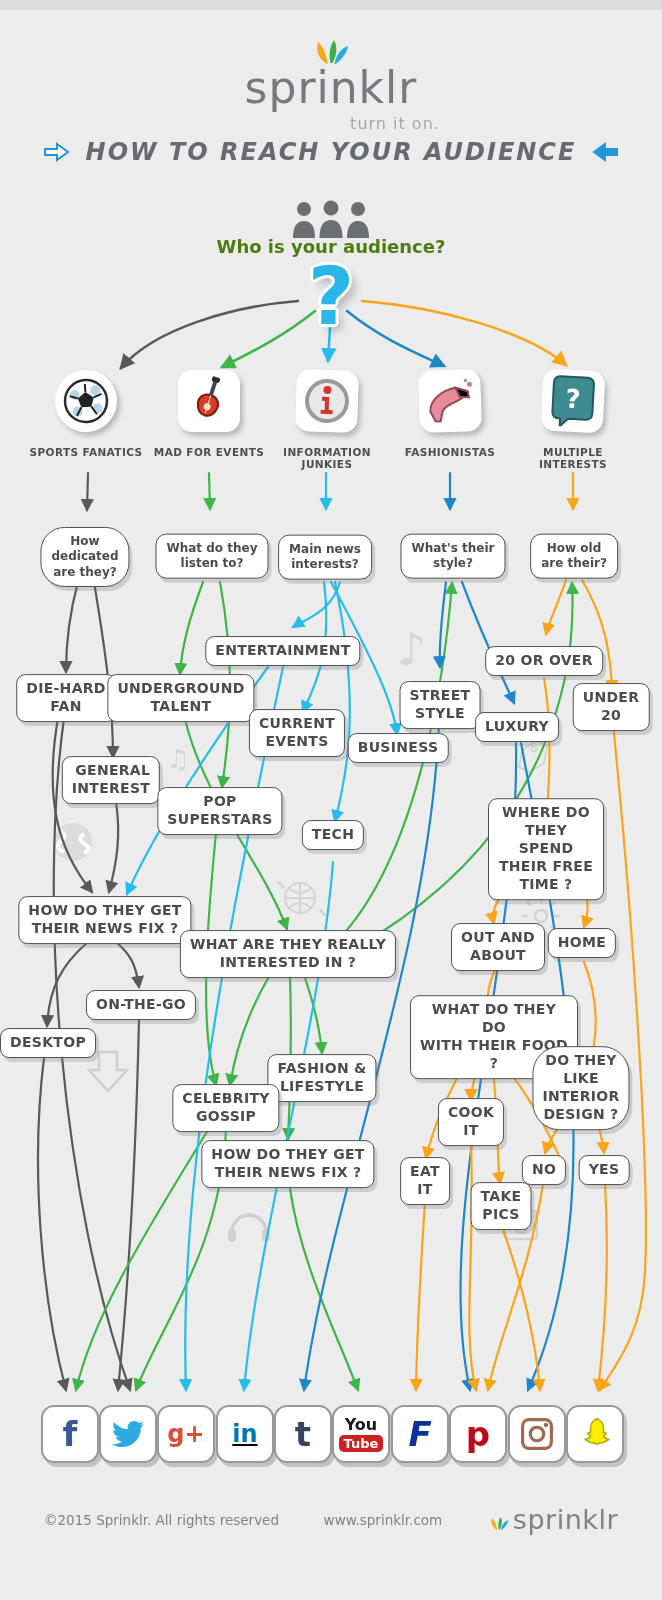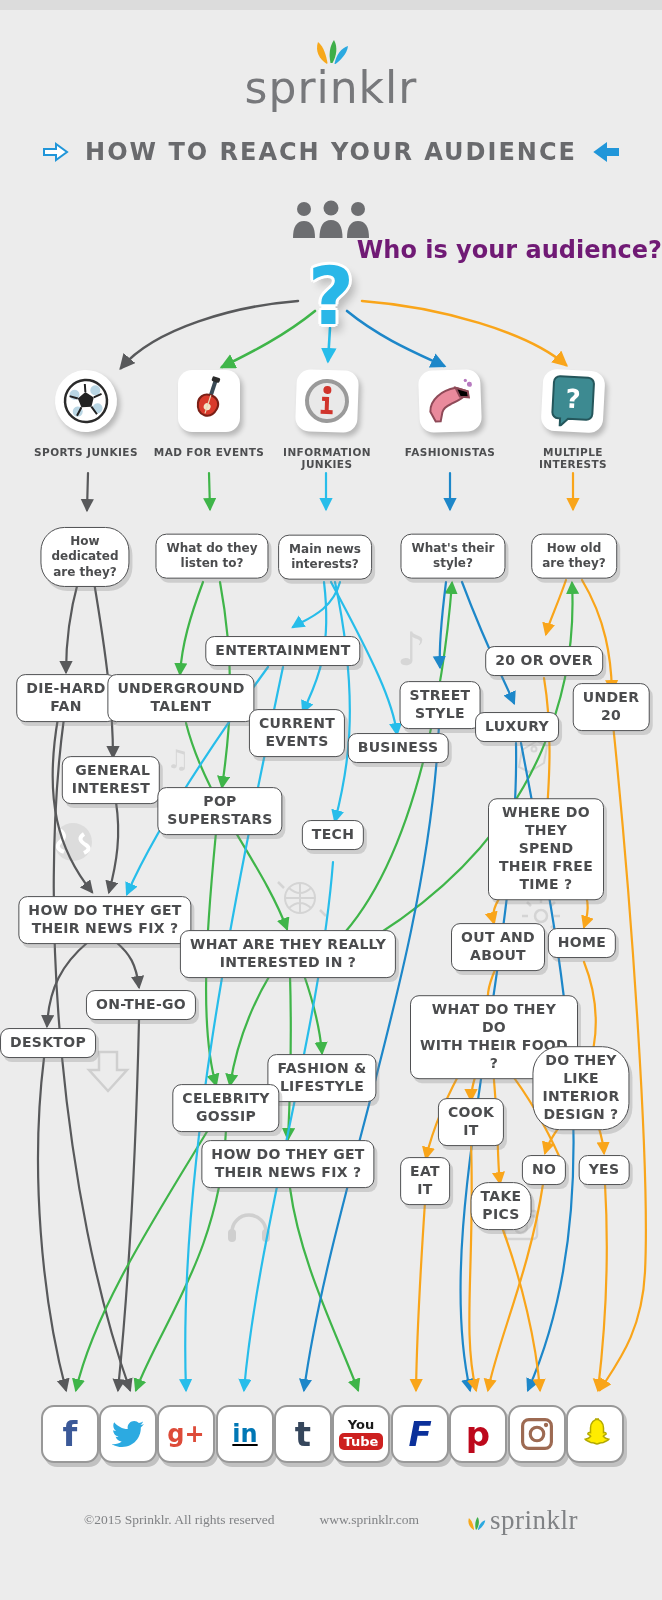--- a/index.html
+++ b/index.html
@@ -5,26 +5,26 @@
   html,body{margin:0;padding:0;background:#dcdcdc;}
   .canvas{position:relative;width:662px;height:1600px;margin:10px auto;background:#ececec;
           font-family:"DejaVu Sans",sans-serif;overflow:hidden;}
   
   .logo-petals{position:absolute;left:0;right:0;top:30px;text-align:center;}
   .brand{position:absolute;left:0;right:0;top:52px;text-align:center;font-size:44px;
          color:#77787b;letter-spacing:1px;}
   .tagline{position:absolute;left:0;right:0;top:104px;text-align:center;font-size:16px;color:#a6a8ab;}
   .tagline span{margin-left:128px;letter-spacing:1px;}
   .title-row{position:absolute;left:0;right:0;top:128px;display:flex;justify-content:center;
-             align-items:center;gap:16px;}
+             align-items:center;gap:16px;font-style:italic;}
   .page-title{font-size:24px;font-weight:600;color:#696a6d;letter-spacing:2px;margin:0;}
   
   .people{position:absolute;left:0;right:0;top:190px;text-align:center;}
-  .aud-q{position:absolute;left:0;right:0;top:226px;text-align:right;font-size:24px;
-         font-weight:bold;color:#701a75;}
+  .aud-q{position:absolute;left:0;right:0;top:226px;text-align:center;font-size:18px;
+         font-weight:bold;color:#4d7c0f;}
   .big-q{position:absolute;left:0;right:0;top:240px;text-align:center;font-size:80px;font-weight:bold;
          color:#2ab7e8;z-index:2;
          text-shadow:-2px -2px 0 #fff,2px -2px 0 #fff,-2px 2px 0 #fff,2px 2px 0 #fff,
                      -3px 0 0 #fff,3px 0 0 #fff,0 -3px 0 #fff,0 3px 0 #fff,6px 7px 9px rgba(0,0,0,.22);}
   
   #flow-svg{position:absolute;left:0;top:0;z-index:1;}
   .cat{position:absolute;z-index:3;transform:translateX(-50%);text-align:center;width:130px;}
   .sticker{width:62px;height:62px;margin:0 auto;background:#fff;border-radius:14px;
            box-shadow:3px 4px 5px rgba(0,0,0,.22);display:flex;align-items:center;justify-content:center;}
   .sticker.round{border-radius:50%;}
@@ -33,43 +33,44 @@
         border-radius:9px;padding:5px 9px;text-align:center;white-space:pre-line;color:#4b4c4e;
         box-shadow:3px 4px 0 rgba(125,125,125,.28);z-index:3;line-height:1.28;}
   .node.question{font-size:12px;font-weight:600;border-radius:11px;padding:6px 10px;}
   .node.answer{font-size:14px;font-weight:bold;letter-spacing:.3px;}
   
   .tile{position:absolute;width:54px;height:54px;transform:translateX(-50%);background:#fff;
         border:2px solid #989898;border-radius:13px;box-shadow:3px 4px 0 rgba(0,0,0,.18);
         display:flex;align-items:center;justify-content:center;z-index:3;}
   .tile .glyph{font-weight:bold;line-height:1;}
   .yt{display:flex;flex-direction:column;align-items:center;line-height:1;}
-  .yt .you{font-size:13px;font-weight:bold;color:#1a1a1a;}
+  .yt .you{font-size:16px;font-weight:bold;color:#1a1a1a;}
   .yt .tube{font-size:13px;font-weight:bold;color:#fff;background:#cd201f;border-radius:5px;
             padding:2px 5px;margin-top:2px;}
   
   .footer{position:absolute;left:0;right:0;top:1498px;display:flex;justify-content:space-between;
-          align-items:center;padding:0 84px;font-family:Liberation Serif, serif;}
+          align-items:center;padding:0 44px;}
   .footer .copy,.footer .url{font-size:13.5px;color:#808285;}
   .footer-logo{display:flex;align-items:flex-end;gap:2px;}
   .footer-logo .fbrand{font-size:27px;color:#808285;letter-spacing:.5px;line-height:.9;}
 </style>
 </head>
 <body>
 
 <div class="canvas">
 
   <div class="logo-petals">
     <svg width="44" height="26" viewBox="0 0 44 26">
       <path d="M18,24 C10,19 6,11 9,2 C15,7 17,15 18.5,23 Z" fill="#f7a81b"></path>
       <path d="M21.5,23 C19.5,13 21,6 25,0 C29,7 27.5,16 23.5,23 Z" fill="#3fae49"></path>
       <path d="M25.5,24 C27,15 32,8 39,6 C38,14 31.5,20 26.5,24 Z" fill="#2ba9e0"></path>
     </svg>
   </div>
   <div class="brand">sprinklr</div>
+  <div class="tagline"><span>turn it on.</span></div>
 
   <div class="title-row">
     <svg width="26" height="20" viewBox="0 0 26 20">
       <polygon points="1,7 13,7 13,2 24,10 13,18 13,13 1,13" fill="#fff" stroke="#2196d9" stroke-width="2"></polygon>
     </svg>
     <h1 class="page-title">HOW TO REACH YOUR AUDIENCE</h1>
     <svg width="26" height="20" viewBox="0 0 26 20">
       <polygon points="25,7 13,7 13,2 2,10 13,18 13,13 25,13" fill="#2196d9" stroke="#2196d9" stroke-width="2"></polygon>
     </svg>
   </div>
@@ -215,21 +216,21 @@
           <svg width="50" height="50" viewBox="0 0 50 50">
             <circle cx="25" cy="25" r="21" fill="#fff" stroke="#2b2b2b" stroke-width="2.5"></circle>
             <circle cx="14" cy="18" r="5" fill="#b9d6e4"></circle>
             <circle cx="35" cy="15" r="5" fill="#b9d6e4"></circle>
             <circle cx="36" cy="33" r="5" fill="#b9d6e4"></circle>
             <circle cx="16" cy="35" r="5" fill="#b9d6e4"></circle>
             <polygon points="25,16 33,22 30,31 20,31 17,22" fill="#222"></polygon>
             <path d="M25,16 V8 M33,22 L41,19 M30,31 L35,39 M20,31 L15,39 M17,22 L9,19" stroke="#222" stroke-width="2" fill="none"></path>
           </svg>
         </div>
-        <div class="cat-label">SPORTS JUNKIES</div>
+        <div class="cat-label">SPORTS FANATICS</div>
       </div>
       <div class="cat" style="left: 209px; top: 360px;">
         <div class="sticker" style="transform: rotate(0deg);">
           <svg width="50" height="50" viewBox="0 0 50 50">
             <g transform="rotate(18 25 25)">
               <rect x="23" y="2" width="4" height="18" fill="#3a4a55"></rect>
               <rect x="21" y="0" width="8" height="5" rx="1.5" fill="#2b2b2b"></rect>
               <path d="M25,19 c-8,0 -11,6 -10,11 c1,5 4,10 10,10 c6,0 9,-5 10,-10 c1,-5 -2,-11 -10,-11 z" fill="#d93a2b" stroke="#7a1f16" stroke-width="2"></path>
               <circle cx="25" cy="31" r="3.5" fill="#f2e4c8"></circle>
               <path d="M25,19 V38" stroke="#e8d9b8" stroke-width="1.2"></path>
@@ -273,21 +274,21 @@
       <div class="node question" style="left: 85px; top: 547px; border-radius: 24px;">How
 dedicated
 are they?</div>
       <div class="node question" style="left: 212px; top: 546px;">What do they
 listen to?</div>
       <div class="node question" style="left: 325px; top: 547px;">Main news
 interests?</div>
       <div class="node question" style="left: 453px; top: 546px;">What's their
 style?</div>
       <div class="node question" style="left: 574px; top: 546px;">How old
-are they?</div>
+are their?</div>
       <div class="node answer" style="left: 283px; top: 641px;">ENTERTAINMENT</div>
       <div class="node answer" style="left: 544px; top: 651px;">20 OR OVER</div>
       <div class="node answer" style="left: 66px; top: 688px;">DIE-HARD
 FAN</div>
       <div class="node answer" style="left: 181px; top: 688px;">UNDERGROUND
 TALENT</div>
       <div class="node answer" style="left: 440px; top: 695px;">STREET
 STYLE</div>
       <div class="node answer" style="left: 611px; top: 697px;">UNDER 20</div>
       <div class="node answer" style="left: 297px; top: 723px;">CURRENT
@@ -319,21 +320,21 @@
       <div class="node answer" style="left: 226px; top: 1098px;">CELEBRITY
 GOSSIP</div>
       <div class="node answer" style="left: 471px; top: 1112px;">COOK
 IT</div>
       <div class="node answer" style="left: 288px; top: 1154px;">HOW DO THEY GET
 THEIR NEWS FIX ?</div>
       <div class="node answer" style="left: 425px; top: 1171px;">EAT
 IT</div>
       <div class="node answer" style="left: 544px; top: 1160px;">NO</div>
       <div class="node answer" style="left: 604px; top: 1160px;">YES</div>
-      <div class="node answer" style="left: 501px; top: 1196px; border-radius: 18px;">TAKE
+      <div class="node answer" style="left: 501px; top: 1196px;">TAKE
 PICS</div>
     </div>
   <div id="social">
       <div class="tile" style="left: 70px; top: 1395px;">
         <span class="glyph" style="color: rgb(59, 89, 152); font-size: 34px;">f</span>
       </div>
       <div class="tile" style="left: 128px; top: 1395px;">
         <svg width="32" height="32" viewBox="0 0 32 32">
           <path fill="#2caae1" d="M32,6.1c-1.2,0.5-2.4,0.9-3.8,1c1.4-0.8,2.4-2.1,2.9-3.6c-1.3,0.8-2.7,1.3-4.2,1.6C25.7,3.8,24,3,22.2,3c-3.6,0-6.6,2.9-6.6,6.6c0,0.5,0.1,1,0.2,1.5C10.3,10.8,5.5,8.2,2.2,4.2C1.6,5.2,1.3,6.3,1.3,7.5c0,2.3,1.2,4.3,2.9,5.5c-1.1,0-2.1-0.3-3-0.8v0.1c0,3.2,2.3,5.8,5.3,6.4c-0.6,0.1-1.1,0.2-1.7,0.2c-0.4,0-0.8,0-1.2-0.1c0.8,2.6,3.3,4.5,6.1,4.6c-2.2,1.8-5.1,2.8-8.2,2.8c-0.5,0-1.1,0-1.6-0.1C2.9,28,6.4,29,10.1,29c12.1,0,18.7-10,18.7-18.7l0-0.9C30,8.6,31.1,7.4,32,6.1z"></path>
         </svg>

